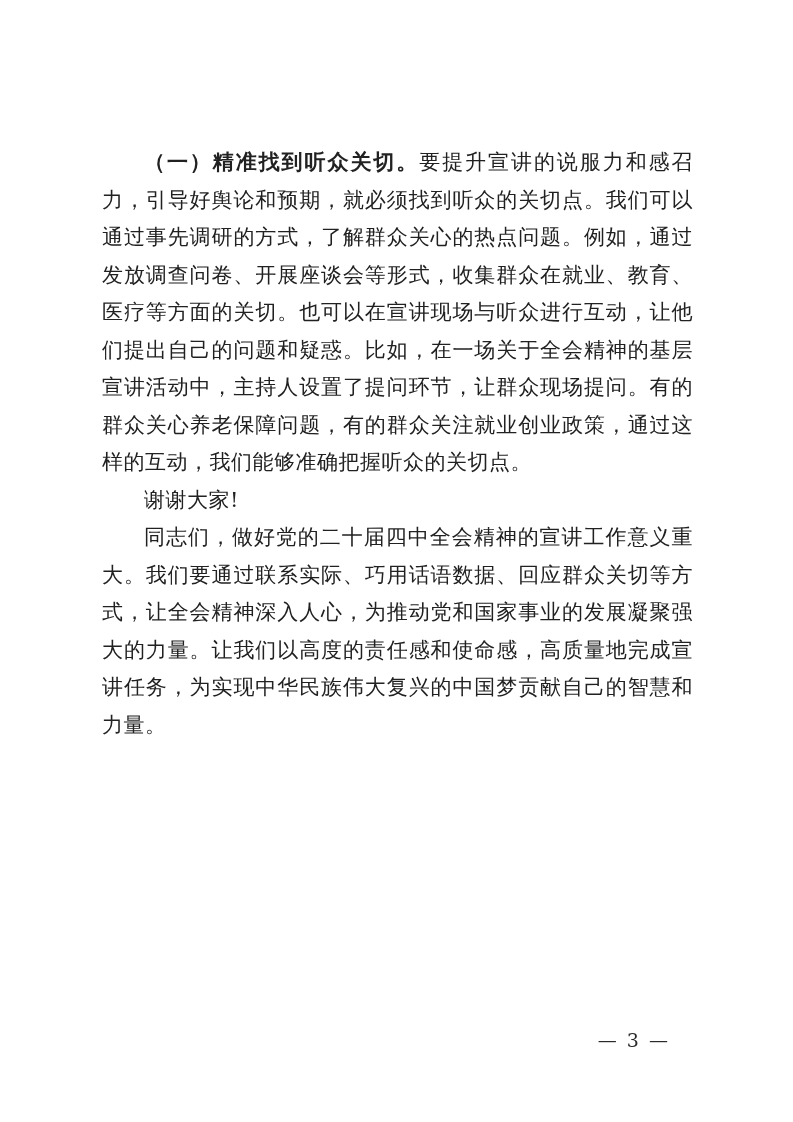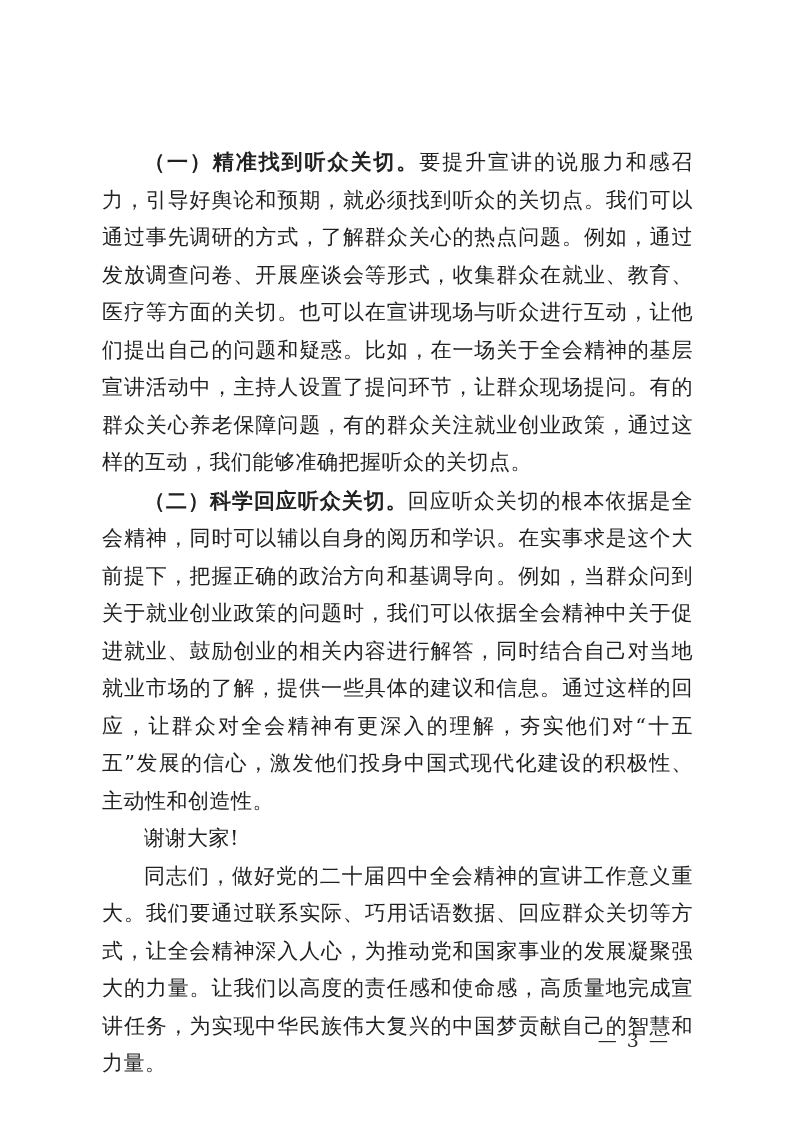--- a/index.html
+++ b/index.html
@@ -46,18 +46,17 @@
     letter-spacing: 2px;
     white-space: nowrap;
   }
 </style>
 </head>
 <body>
 
 <div class="page">
   <div class="content">
     <p class="para"><span class="para-heading">（一）精准找到听众关切。</span><span class="para-body">要提升宣讲的说服力和感召力，引导好舆论和预期，就必须找到听众的关切点。我们可以通过事先调研的方式，了解群众关心的热点问题。例如，通过发放调查问卷、开展座谈会等形式，收集群众在就业、教育、医疗等方面的关切。也可以在宣讲现场与听众进行互动，让他们提出自己的问题和疑惑。比如，在一场关于全会精神的基层宣讲活动中，主持人设置了提问环节，让群众现场提问。有的群众关心养老保障问题，有的群众关注就业创业政策，通过这样的互动，我们能够准确把握听众的关切点。</span></p>
-    <p class="para"><span class="para-heading">（二）科学回应听众关切。</span><span class="para-body">回应听众关切的根本依据是全会精神，同时可以辅以自身的阅历和学识。在实事求是这个大前提下，把握正确的政治方向和基调导向。例如，当群众问到关于就业创业政策的问题时，我们可以依据全会精神中关于促进就业、鼓励创业的相关内容进行解答，同时结合自己对当地就业市场的了解，提供一些具体的建议和信息。通过这样的回应，让群众对全会精神有更深入的理解，夯实他们对“十五五”发展的信心，激发他们投身中国式现代化建设的积极性、主动性和创造性。</span></p>
     <p class="para"><span class="para-body">谢谢大家!</span></p>
     <p class="para"><span class="para-body">同志们，做好党的二十届四中全会精神的宣讲工作意义重大。我们要通过联系实际、巧用话语数据、回应群众关切等方式，让全会精神深入人心，为推动党和国家事业的发展凝聚强大的力量。让我们以高度的责任感和使命感，高质量地完成宣讲任务，为实现中华民族伟大复兴的中国梦贡献自己的智慧和力量。</span></p>
   </div>
   <div class="page-number">— 3 —</div>
 </div>
 
 </body></html>

